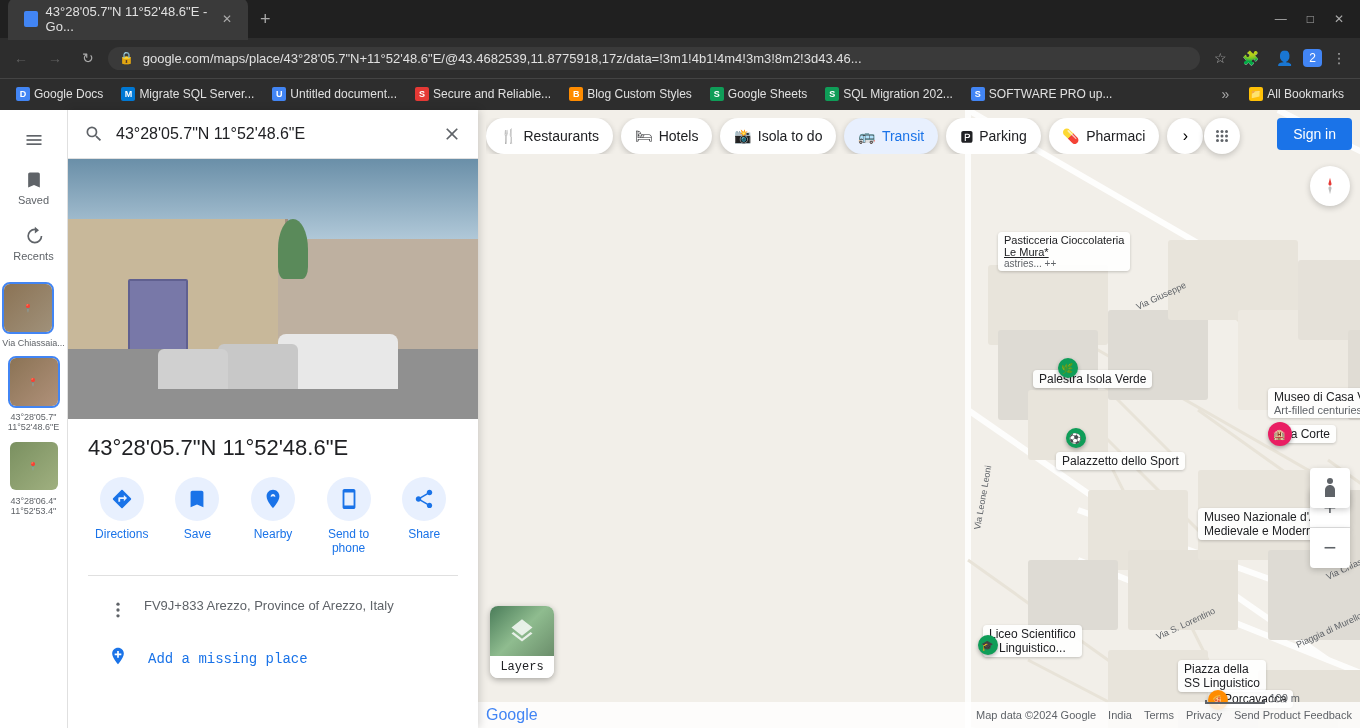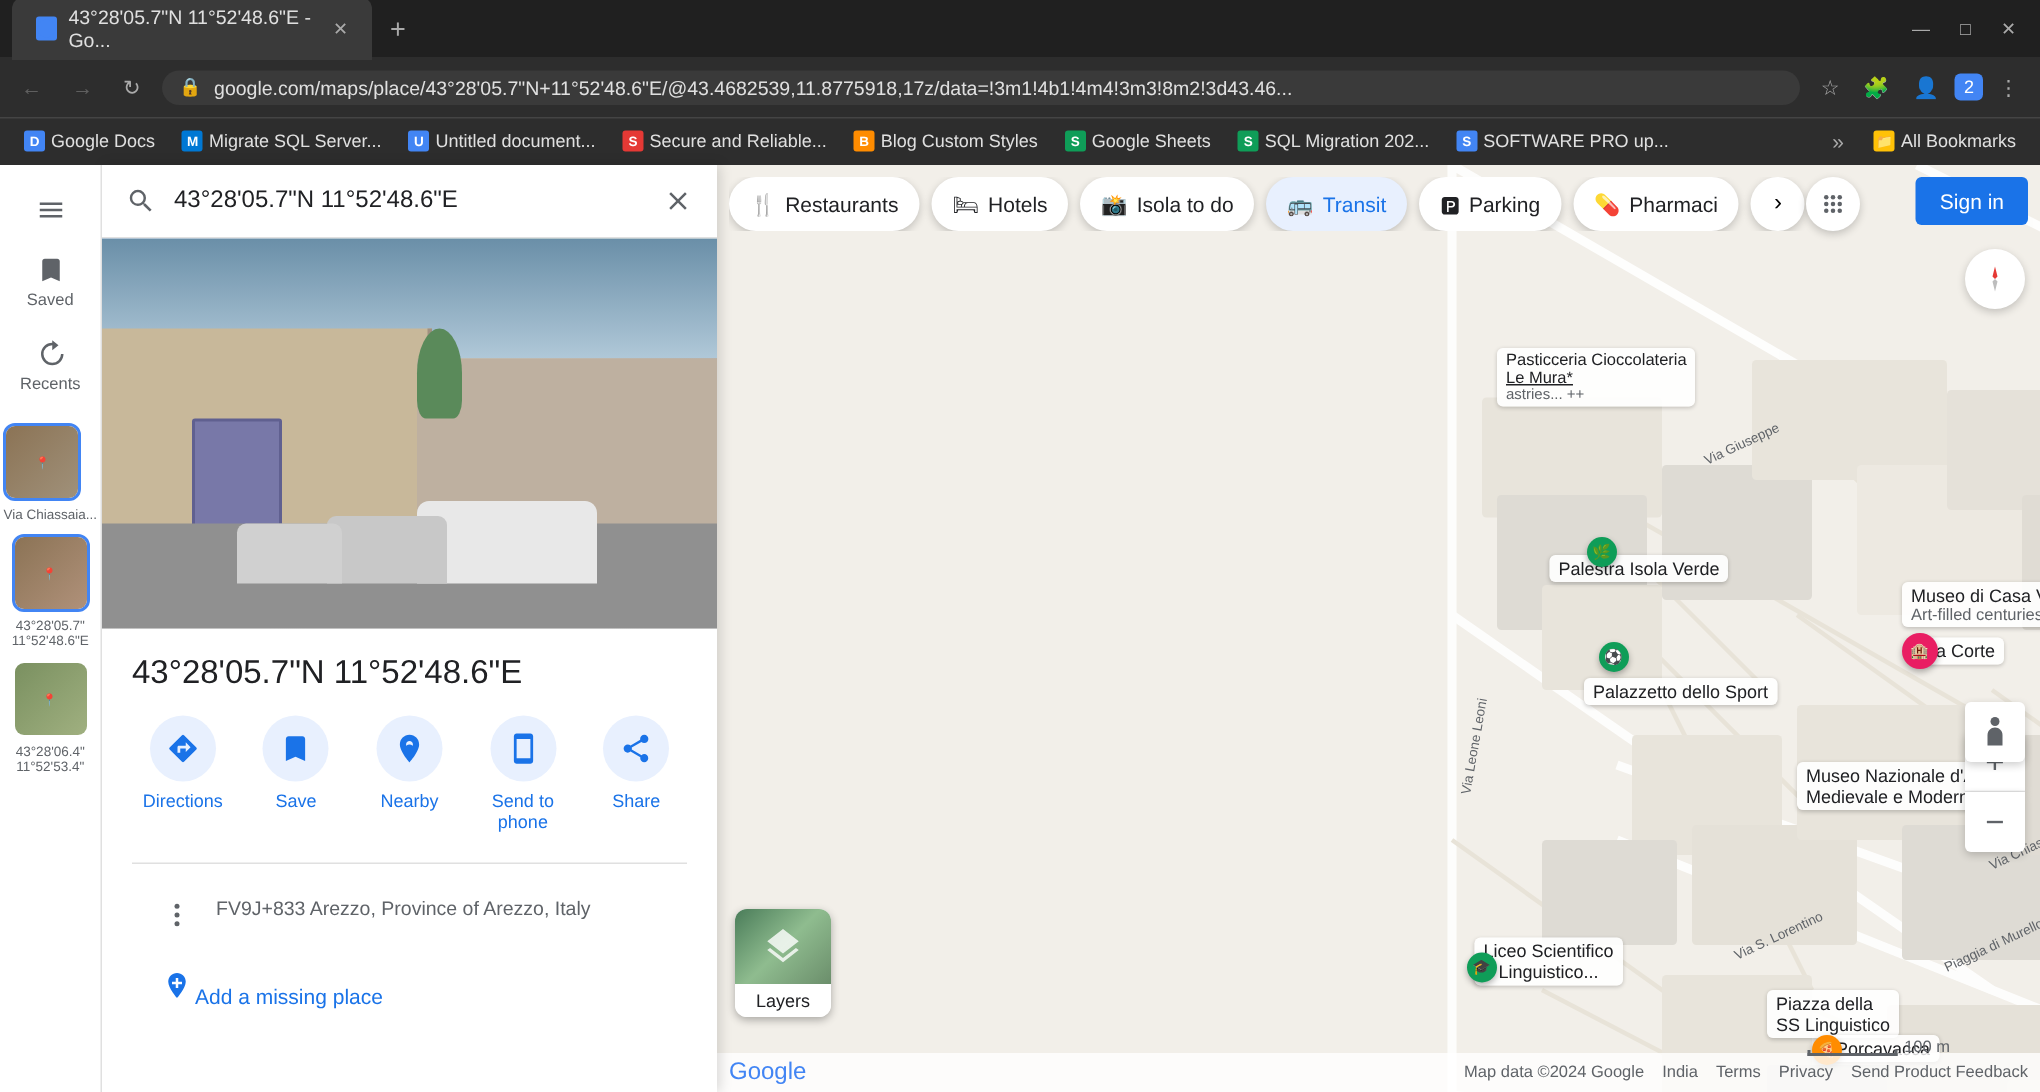--- a/index.html
+++ b/index.html
@@ -147,22 +147,22 @@
     .address-section { border-top: 1px solid #e0e0e0; padding: 12px 0; }
     .address-row {
       display: flex; align-items: flex-start; gap: 16px;
       padding: 10px 20px;
     }
     .addr-icon { color: #5f6368; margin-top: 2px; flex-shrink: 0; }
     .addr-text { font-size: 14px; color: #202124; }
     .addr-sub { font-size: 13px; color: #5f6368; }
 
     .link-row {
-      display: flex; align-items: flex-end; gap: 2px;
-      padding: 12px 20px; cursor: pointer;
+      display: flex; align-items: center; gap: 20px;
+      padding: 12px 20px; cursor: pointer; font-family: Liberation Mono, monospace;
     }
     .link-icon { color: #1a73e8; }
     .link-text { font-size: 14px; color: #1a73e8; }
 
     
     .map-area {
       flex: 1; position: relative; background: #f2efe9; overflow: hidden;
     }
 
     
@@ -784,21 +784,21 @@
 
     
     <div class="pegman" style="bottom:220px;">
       <svg width="24" height="24" viewBox="0 0 24 24" fill="#5f6368">
           <circle cx="12" cy="5" r="3"></circle>
           <path d="M12 9c-2.76 0-5 2.24-5 5v7h10v-7c0-2.76-2.24-5-5-5z"></path>
         </svg>
     </div>
 
     
-    <div class="layers-btn" style="bottom:50px; left:12px;">
+    <div class="layers-btn" style="bottom:50px; left:12px;font-family:Liberation Mono, monospace;">
       <div class="layers-preview">
         <svg width="28" height="28" viewBox="0 0 24 24" fill="rgba(255,255,255,0.8)">
             <path d="M11.99 18.54l-7.37-5.73L3 14.07l9 7 9-7-1.63-1.27-7.38 5.74zM12 16l7.36-5.73L21 9l-9-7-9 7 1.63 1.27L12 16z"></path>
           </svg>
       </div>
       <div class="layers-label">Layers</div>
     </div>
 
     
     <div class="map-attribution">

